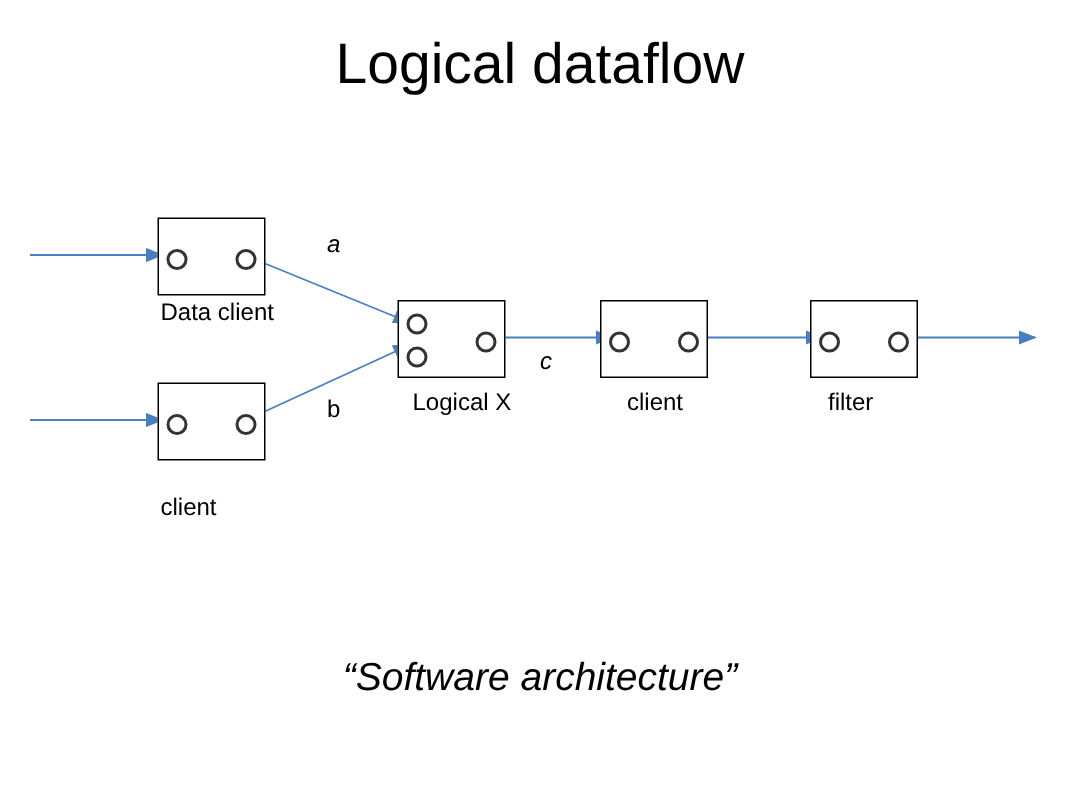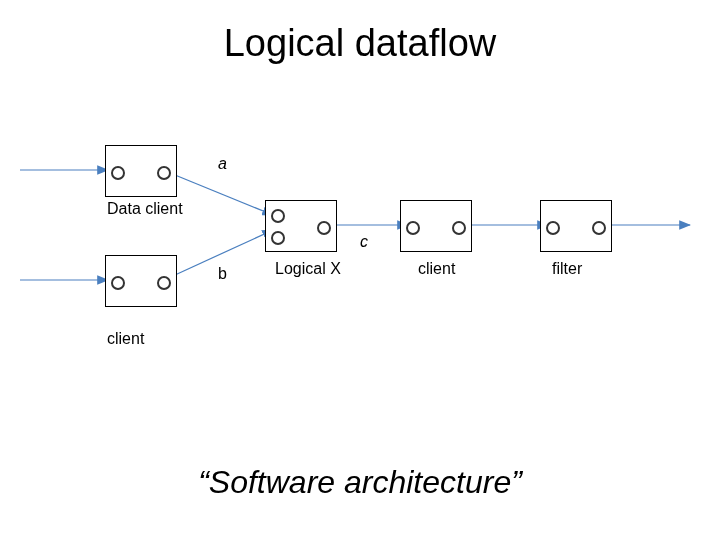--- a/index.html
+++ b/index.html
@@ -1,18 +1,18 @@
 <!DOCTYPE html>
 <html><head>
 <meta charset="utf-8">
 <style>
   html,body{margin:0;padding:0;width:720px;height:540px;background:#fff;font-family:Arial,Helvetica,sans-serif;color:#000;}
   .stage{position:relative;width:720px;height:502px;}
   .title{position:absolute;top:22px;left:0;right:0;text-align:center;font-size:38px;}
-  .subtitle{position:absolute;top:464px;left:0;right:0;text-align:center;font-size:32px;font-style:italic;}
+  .subtitle{position:absolute;top:436px;left:0;right:0;text-align:center;font-size:26px;font-style:italic;}
   .box{position:absolute;width:70px;height:50px;border:1px solid #000;background:#fff;}
   .port{position:absolute;width:10px;height:10px;border:2px solid #333;border-radius:50%;background:#fff;}
   .lbl{position:absolute;font-size:16px;}
   .em{font-style:italic;}
   svg.arrows{position:absolute;left:0;top:0;width:720px;height:540px;pointer-events:none;}
   line.arrow{stroke:#4a7fbf;stroke-width:1.2;}
 </style>
 </head>
 <body>
 

